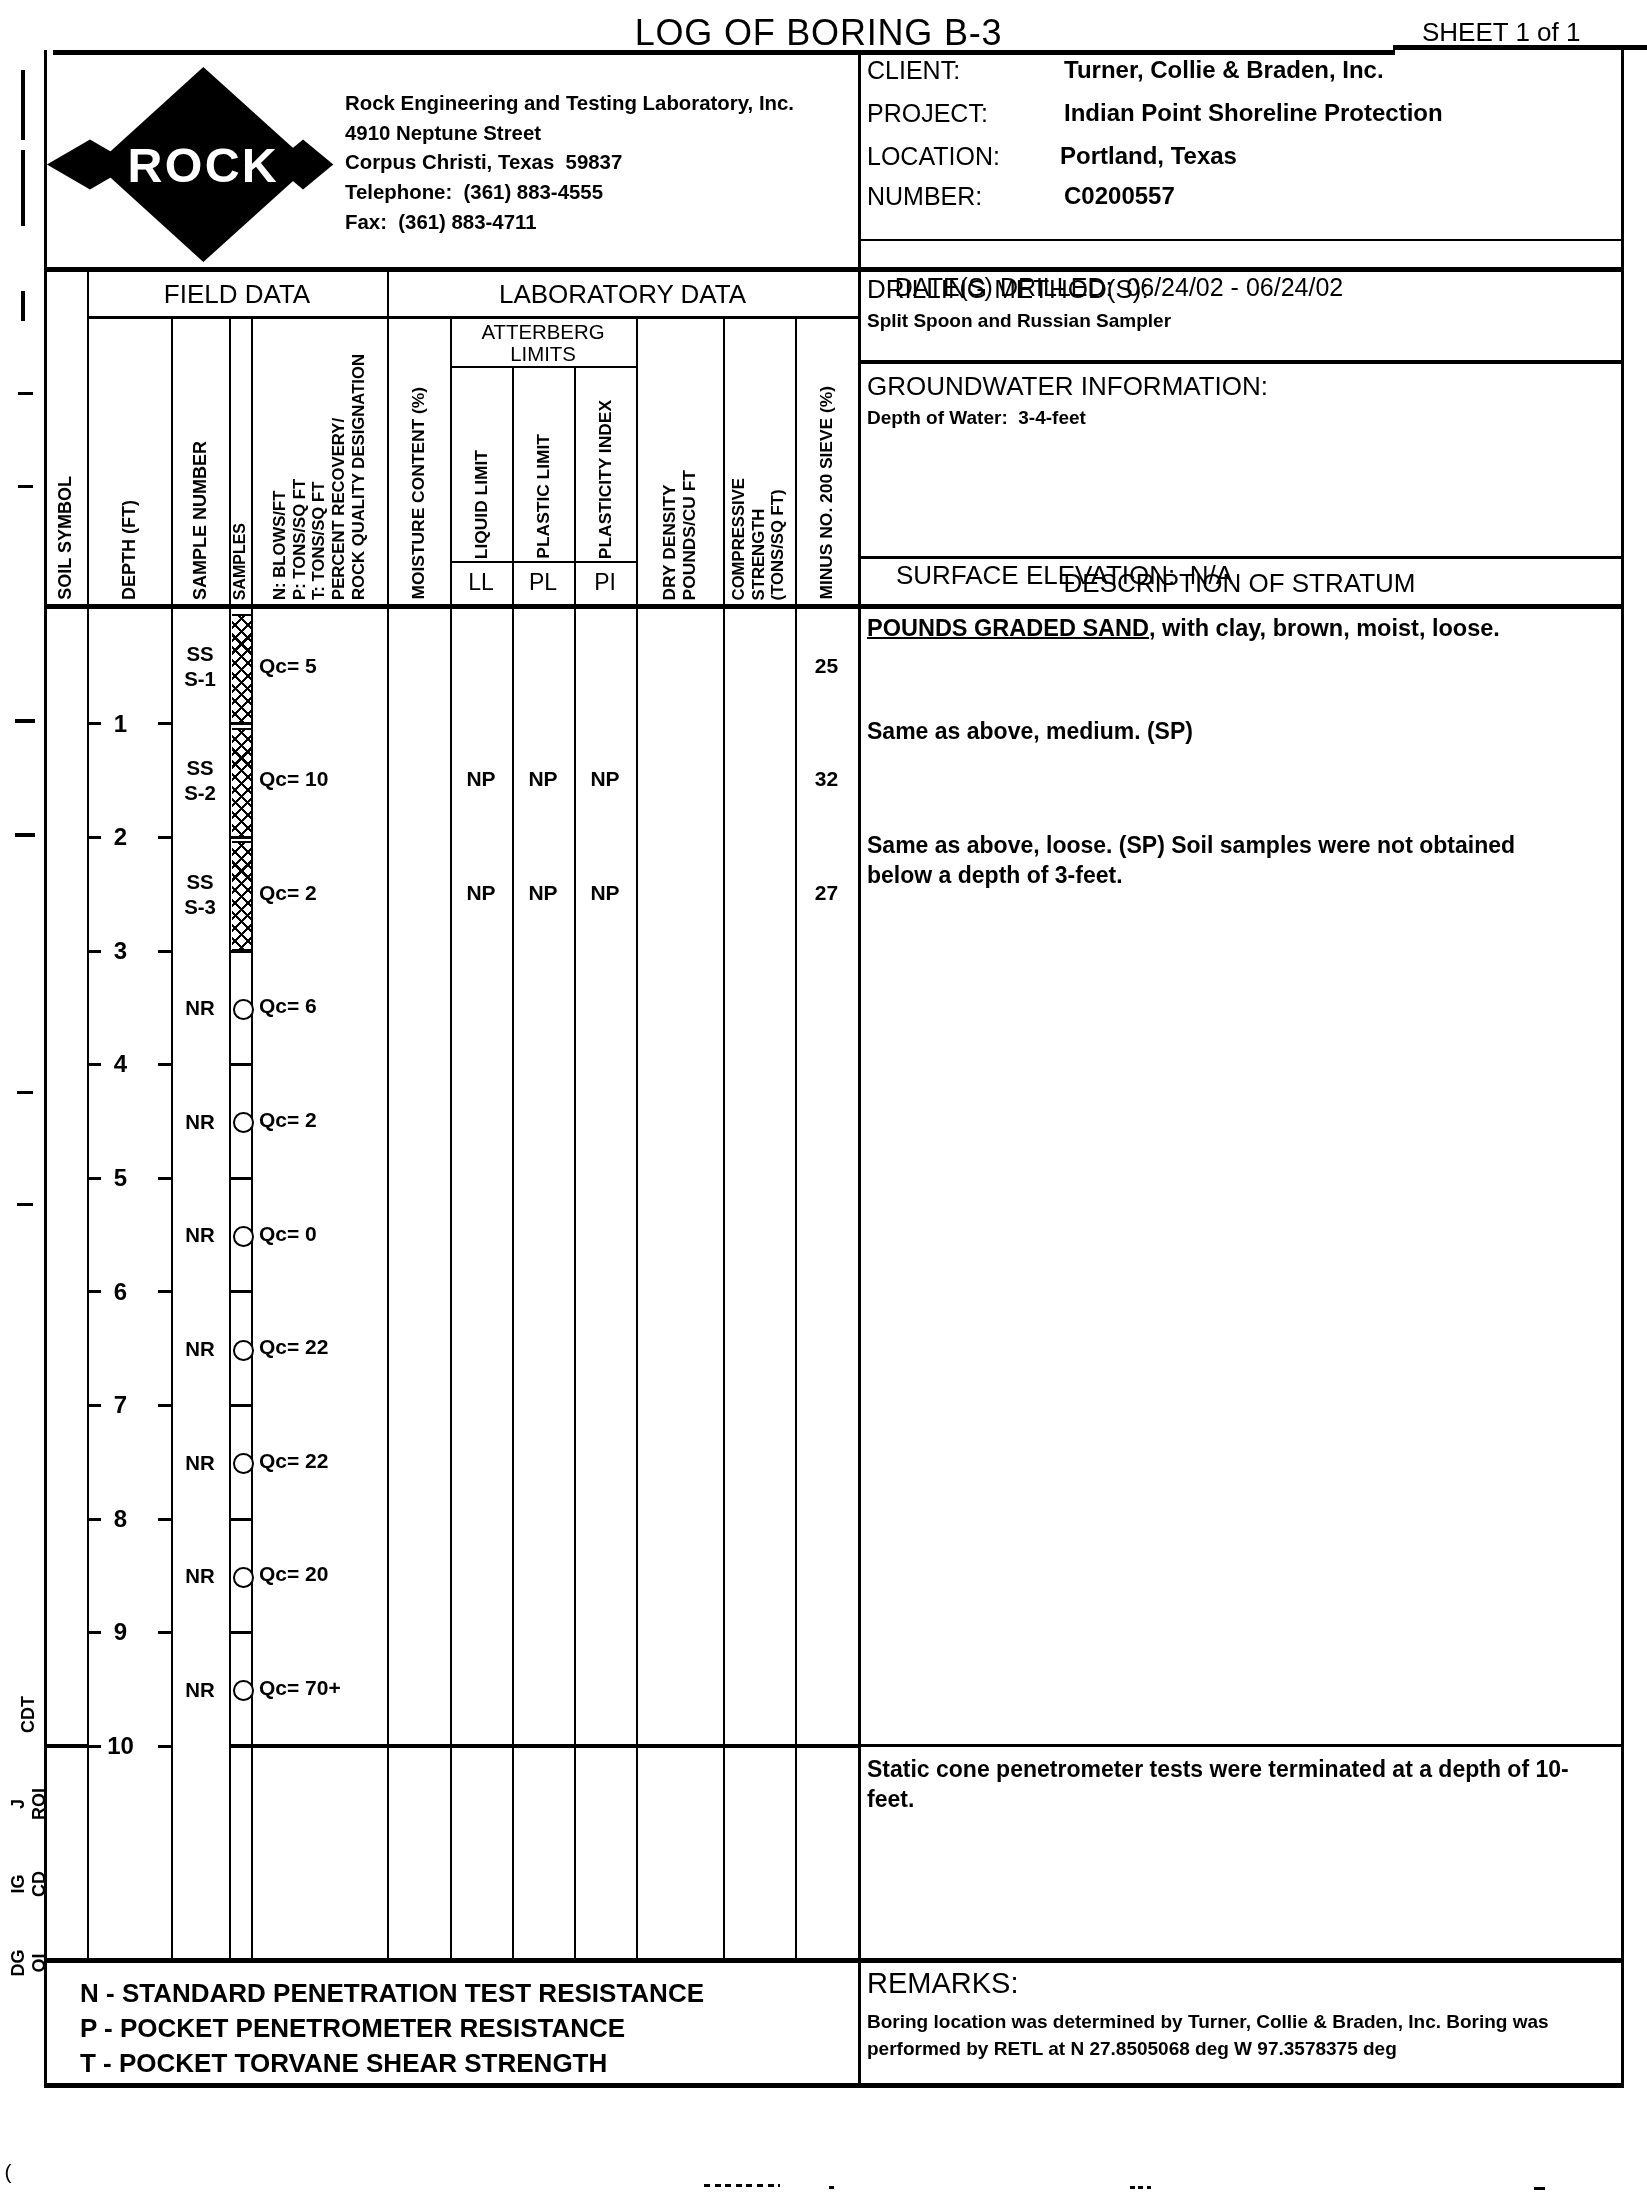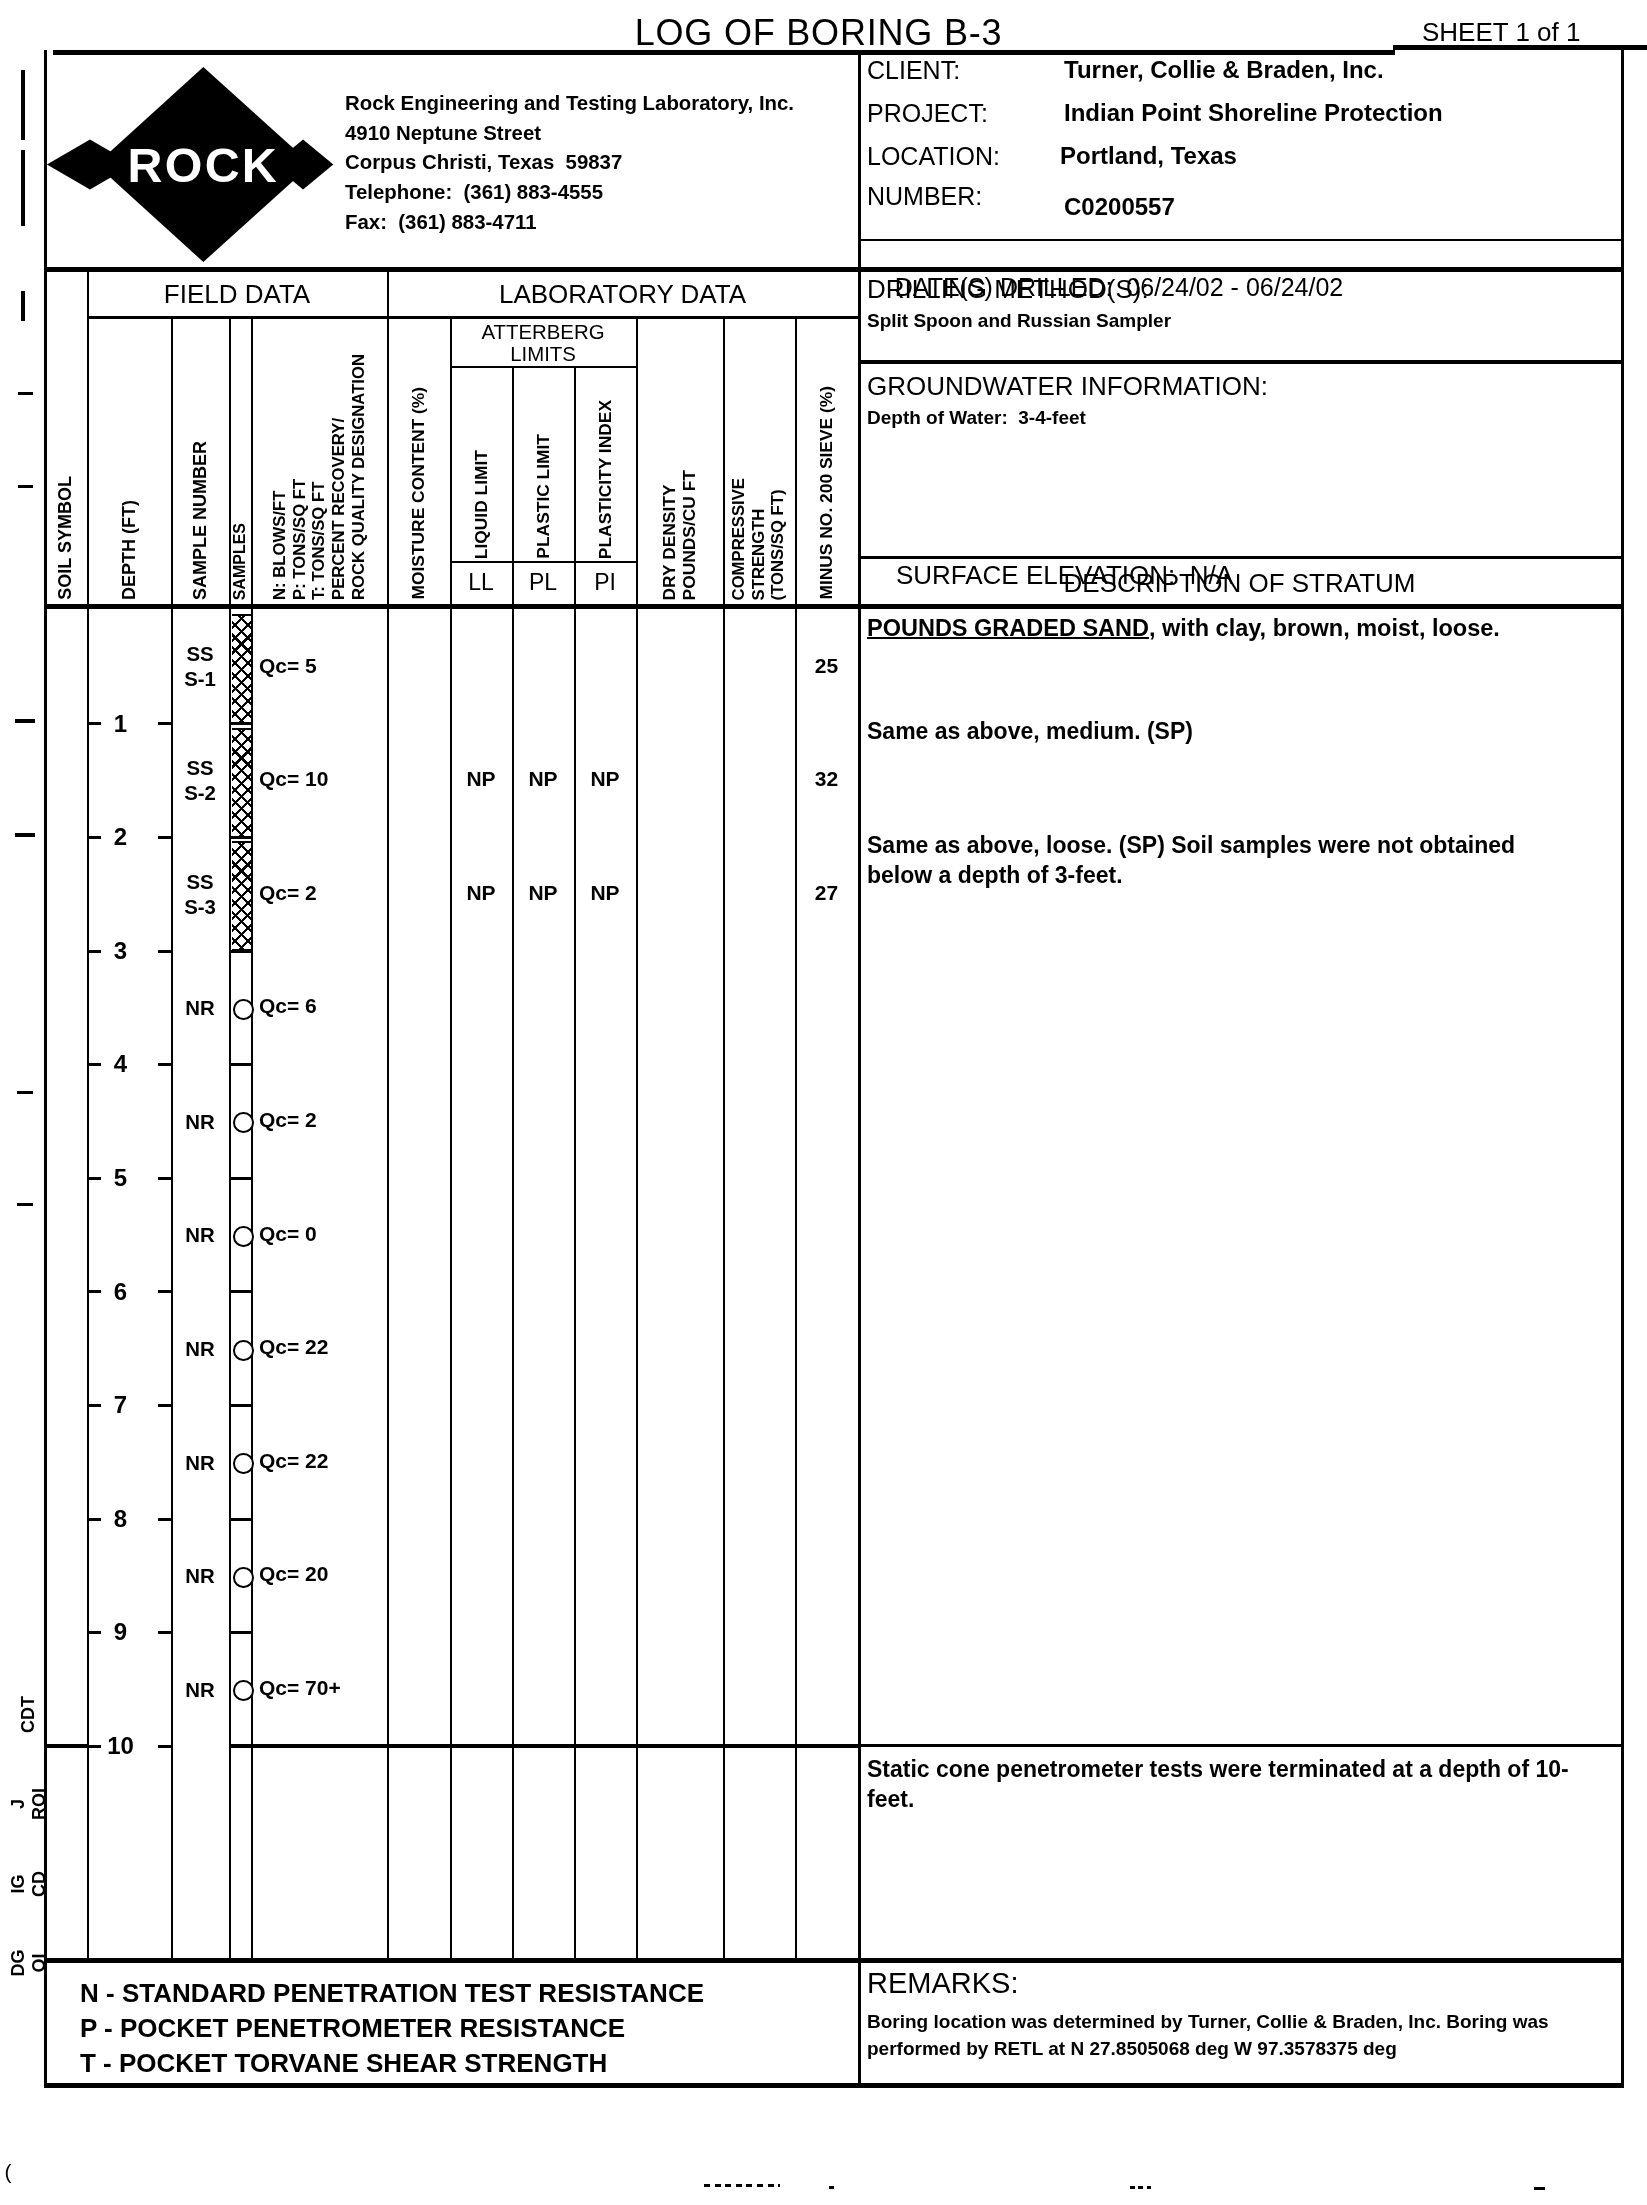--- a/index.html
+++ b/index.html
@@ -41,21 +41,21 @@
   <div class="txt" style="left:345px;top:181px;font-size:20.4px;font-weight:600;">Telephone:  (361) 883-4555</div>
   <div class="txt" style="left:345px;top:211px;font-size:20.4px;font-weight:600;">Fax:  (361) 883-4711</div>
 
   <div class="txt b" style="left:867px;top:56px;font-size:25px;">CLIENT:</div>
   <div class="txt" style="left:1064px;top:56px;font-size:24px;font-weight:600;">Turner, Collie &amp; Braden, Inc.</div>
   <div class="txt b" style="left:867px;top:99px;font-size:25px;">PROJECT:</div>
   <div class="txt" style="left:1064px;top:99px;font-size:24px;font-weight:600;">Indian Point Shoreline Protection</div>
   <div class="txt b" style="left:867px;top:142px;font-size:25px;">LOCATION:</div>
   <div class="txt" style="left:1060px;top:142px;font-size:24px;font-weight:600;">Portland, Texas</div>
   <div class="txt b" style="left:867px;top:182px;font-size:25px;">NUMBER:</div>
-  <div class="txt" style="left:1064px;top:182px;font-size:24px;font-weight:600;margin-top:11px;">C0200557</div>
+  <div class="txt" style="left:1064px;top:182px;font-size:24px;font-weight:600;">C0200557</div>
   <div class="line" style="left:858px;top:239px;width:763px;height:2.3px;"></div>
   <div class="txt" style="left:867px;top:244px;font-size:25px;">
     <span class="b">DATE(S) DRILLED:</span><span>  </span><span class="b">06/24/02 - 06/24/02</span>
   </div>
   <div class="line" style="left:44px;top:267px;width:1577px;height:4.5px;"></div>
 
   <div class="txt b" style="left:867px;top:274px;font-size:26px;">DRILLING METHOD(S):</div>
   <div class="txt" style="left:867px;top:310px;font-size:19px;font-weight:600;">Split Spoon and Russian Sampler</div>
   <div class="line" style="left:858px;top:360px;width:763px;height:3.8px;"></div>
   <div class="txt b" style="left:867px;top:371px;font-size:26px;">GROUNDWATER INFORMATION:</div>

